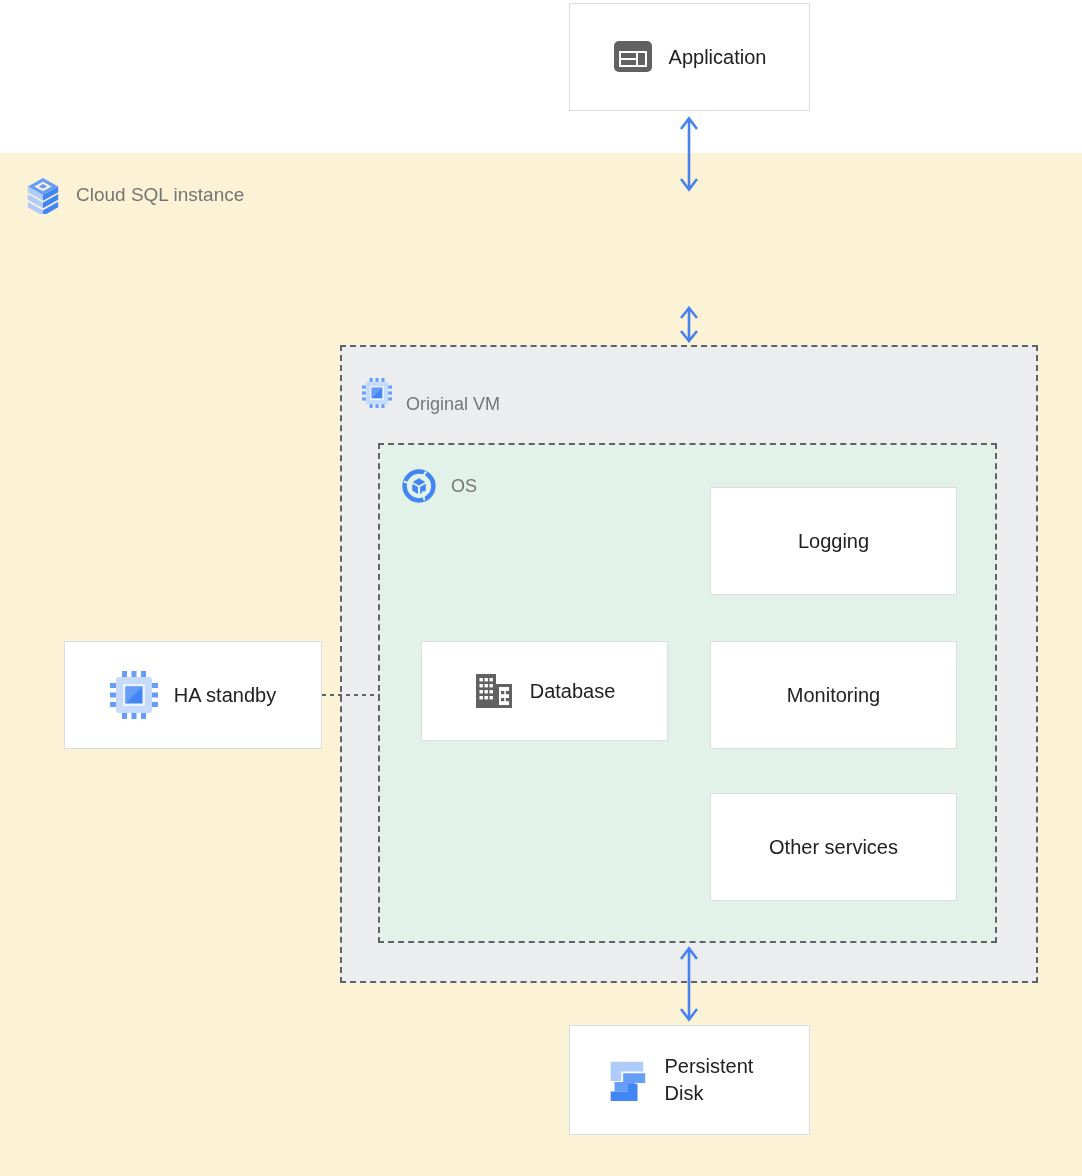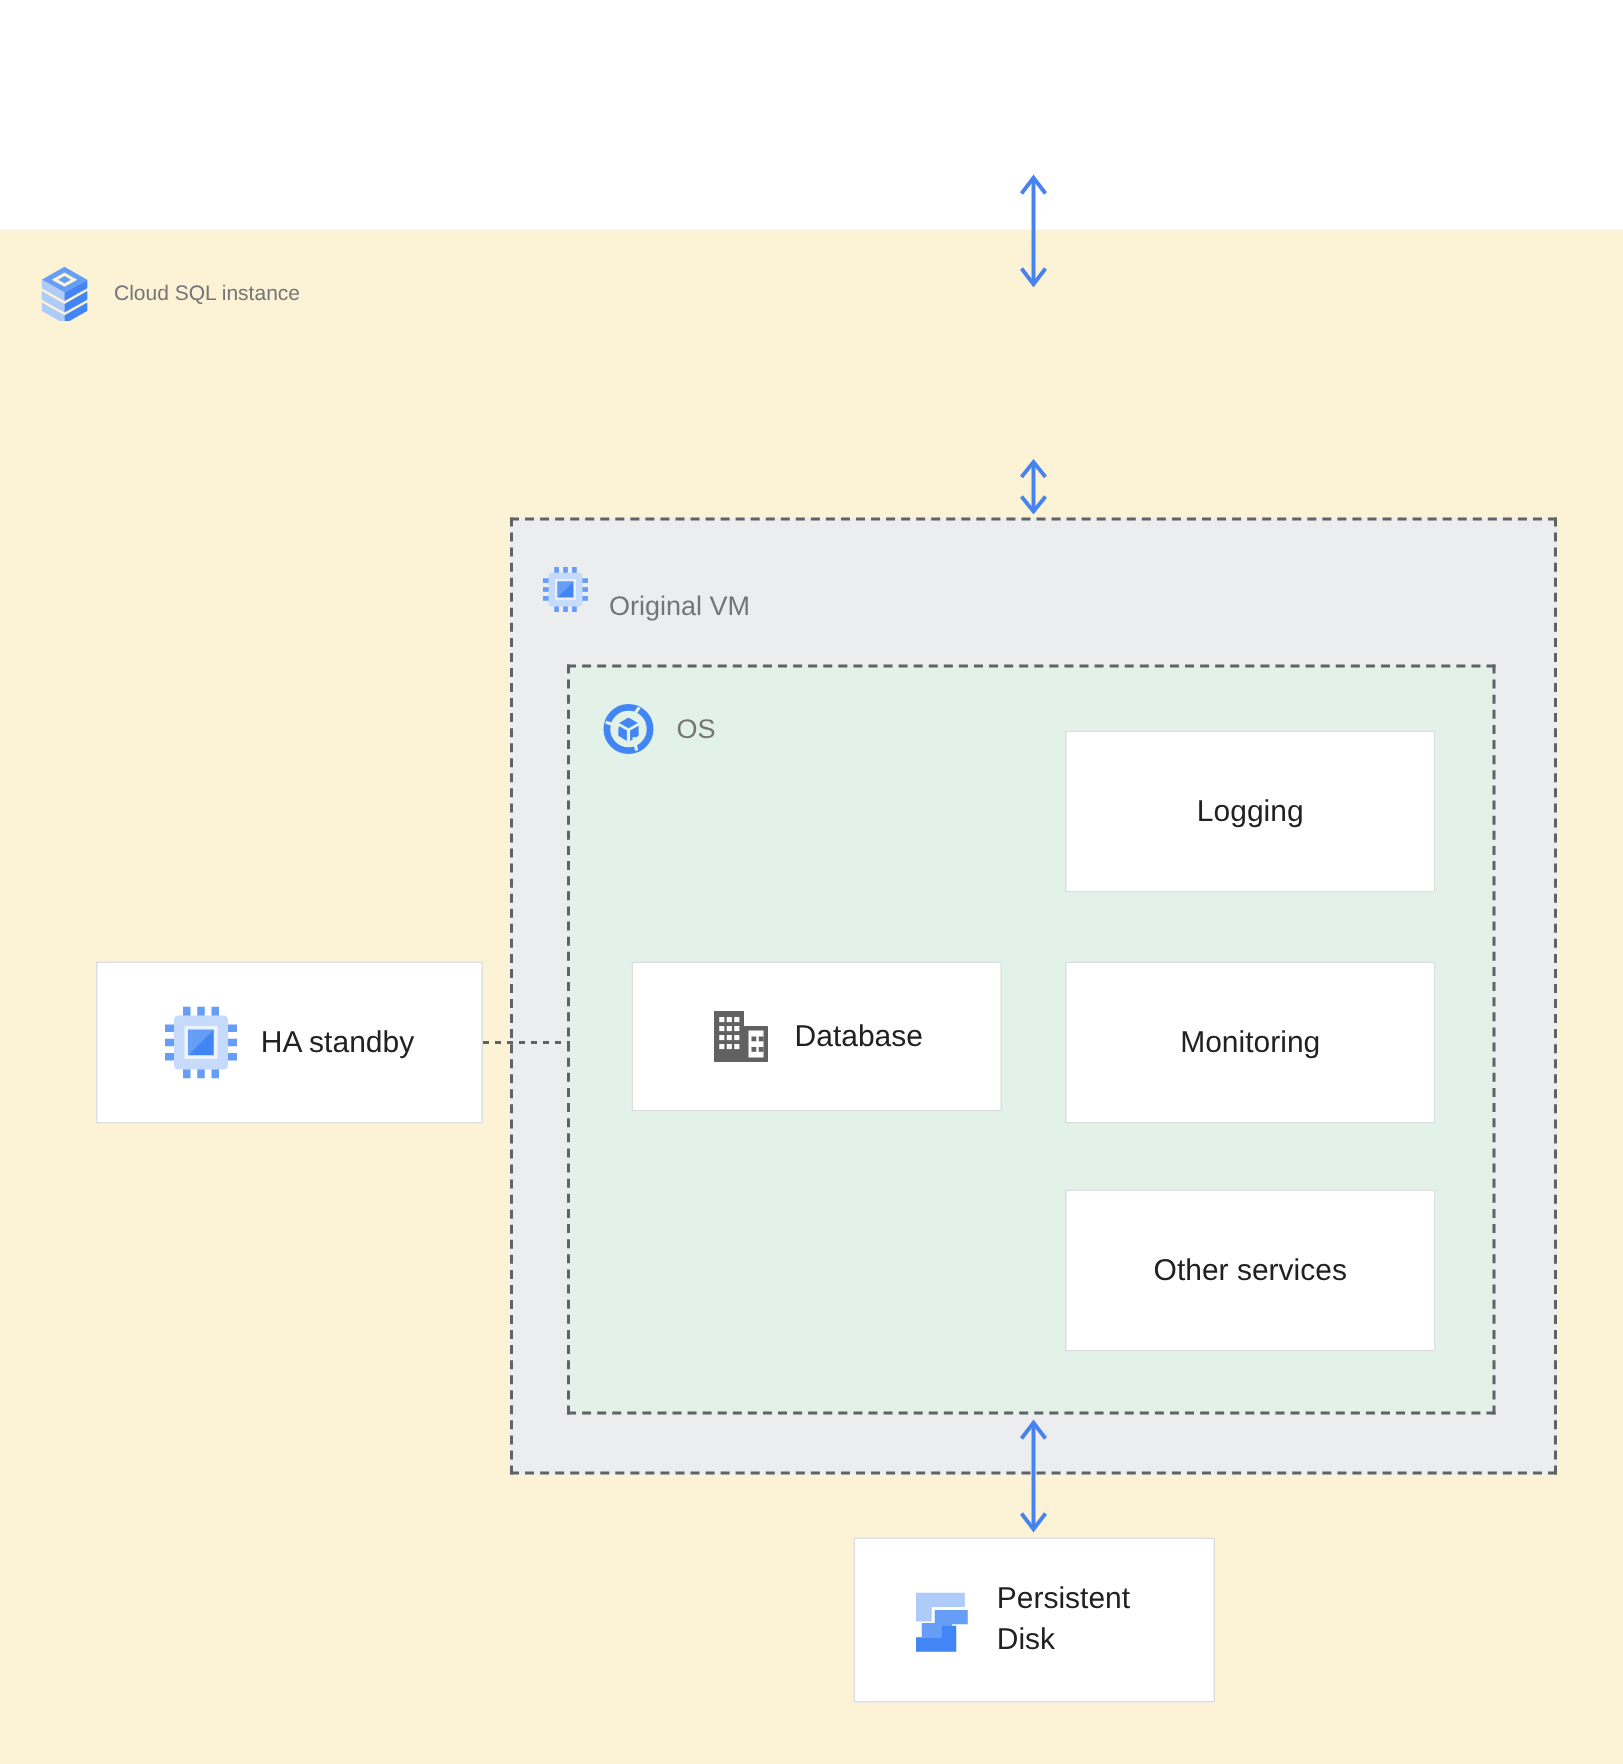--- a/index.html
+++ b/index.html
@@ -7,21 +7,21 @@
     position:relative;width:1082px;height:1176px;overflow:hidden;
     font-family:"Liberation Sans",sans-serif;background:#ffffff;
   }
   
   .zone-yellow{position:absolute;left:0;top:153px;width:1082px;height:1023px;background:#FCF3D6;}
   .zone-vm{position:absolute;left:340px;top:345px;width:698px;height:638px;background:#ECEDEF;border:2px dashed #5F6368;box-sizing:border-box;}
   .zone-os{position:absolute;left:378px;top:443px;width:619px;height:500px;background:#E3F2E9;border:2px dashed #5F6368;box-sizing:border-box;}
 
   
   .region-label{position:absolute;display:flex;align-items:center;gap:14px;}
-  .region-label .txt{font-size:14px;color:#757575;white-space:nowrap;}
+  .region-label .txt{font-size:19px;color:#757575;white-space:nowrap;}
   #lbl-cloudsql{left:24px;top:176px;}
   #lbl-vm{left:362px;top:370px;}
   #lbl-vm .txt{font-size:18px;margin-top:24px;}
   #lbl-os{left:401px;top:468px;}
   #lbl-os .txt{font-size:18px;}
 
   
   .node{
     position:absolute;background:#fff;border:1.5px solid #DBDEE1;box-sizing:border-box;
     display:flex;align-items:center;justify-content:center;gap:16px;
@@ -103,20 +103,30 @@
         <line x1="26" y1="36" x2="24" y2="26"></line>
       </g>
     </svg>
     <span class="txt">OS</span>
   </div>
 
   <svg id="connector-ha" width="82" height="10">
     <line x1="0" y1="5" x2="82" y2="5" stroke="#5F6368" stroke-width="2" stroke-dasharray="4,4"></line>
   </svg>
 
+  <div class="node" id="node-application">
+    <svg class="icon" width="40" height="34" viewBox="0 0 40 34">
+      <rect x="1" y="1" width="38" height="31" rx="5" fill="#616161"></rect>
+      <rect x="6" y="11" width="28" height="16" fill="#ffffff"></rect>
+      <rect x="8" y="13" width="15" height="5" fill="#616161"></rect>
+      <rect x="8" y="20" width="15" height="5" fill="#616161"></rect>
+      <rect x="25" y="13" width="7" height="12" fill="#616161"></rect>
+    </svg>
+    <span class="lbl">Application</span>
+  </div>
 
 
   <div class="node" id="node-hastandby">
     <svg class="icon" width="48" height="48" viewBox="0 0 48 48">
       <g fill="#669DF6">
         <rect x="12" y="0" width="5" height="7"></rect>
           <rect x="21.5" y="0" width="5" height="7"></rect>
           <rect x="31" y="0" width="5" height="7"></rect>
         <rect x="12" y="41" width="5" height="7"></rect>
           <rect x="21.5" y="41" width="5" height="7"></rect>

